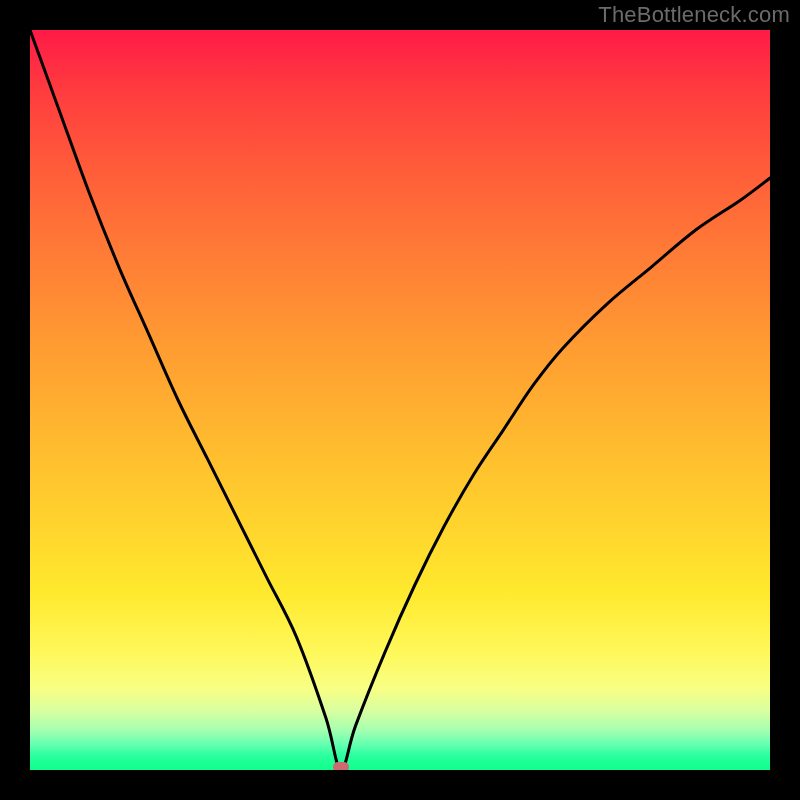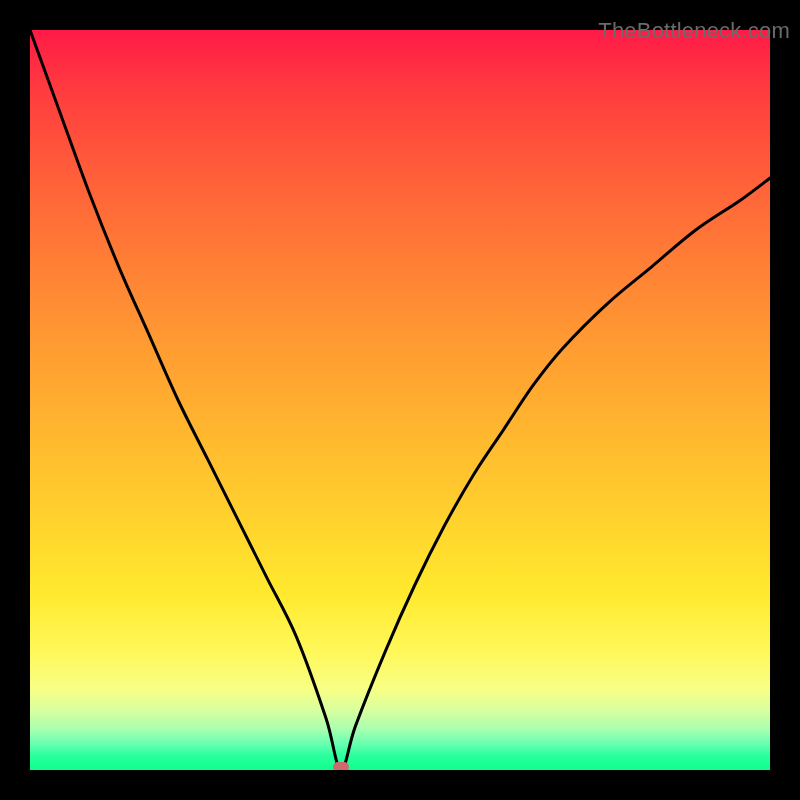--- a/index.html
+++ b/index.html
@@ -44,21 +44,21 @@
       #f8ff84 89%,
       #d8ffa0 92%,
       #a8ffb0 94.5%,
       #66ffb0 96.5%,
       #2bff9e 98%,
       #0fff8c 100%
     );
   }
   .watermark {
     position: absolute;
-    top: 18px;
+    top: 2px;
     right: 10px;
     color: #6b6b6b;
     font-size: 22px;
     font-weight: 500;
     letter-spacing: 0.2px;
     user-select: none;
   }
   svg.curve {
     position: absolute;
     inset: 0;

